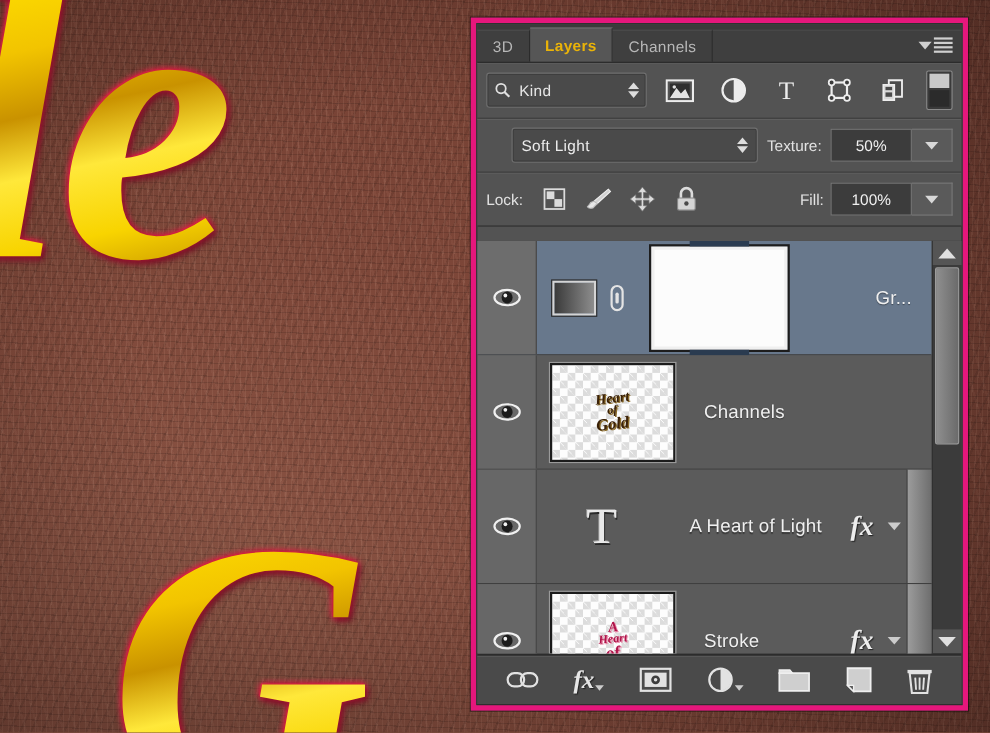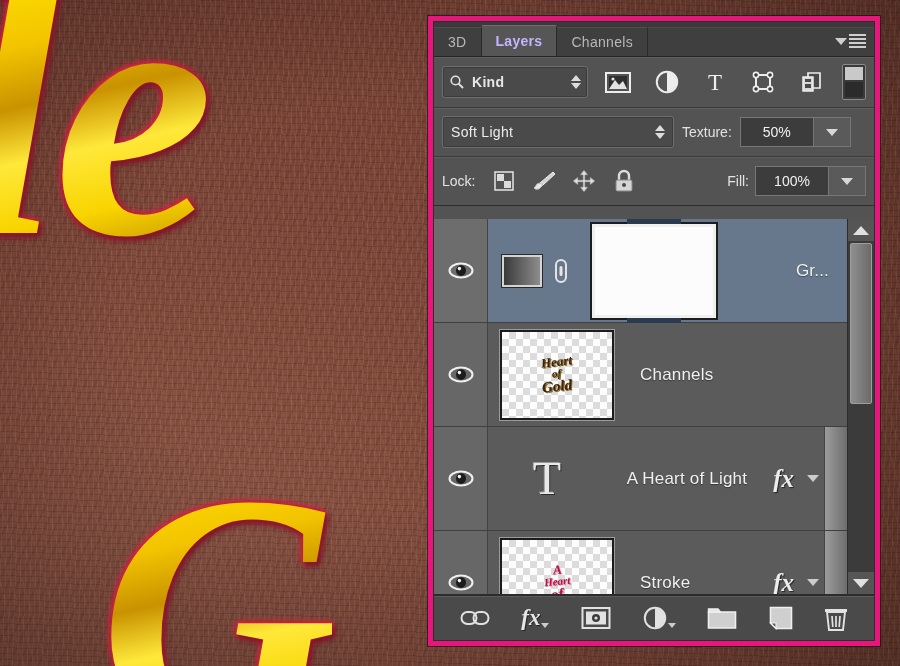--- a/index.html
+++ b/index.html
@@ -74,21 +74,21 @@
   .tab{
     height:28px;line-height:28px;padding:0 14px;
     font-size:14px;color:#b8b8b8;
     background:#3f3f3f;
     border-right:1px solid #2a2a2a;
     border-top:1px solid #4d4d4d;
     letter-spacing:.3px;
     cursor:default;
   }
   .tab.active{
-    background:#565656;color:#c4b5fd;font-weight:bold;
+    background:#565656;color:#eab308;font-weight:bold;
     border-top:1px solid #6e6e6e;
     height:30px;line-height:30px;
   }
   .tab-filler{flex:1;height:28px;background:#3f3f3f;border-top:1px solid #4a4a4a;position:relative;}
   .panel-menu{
     position:absolute;right:8px;top:6px;
     display:flex;align-items:center;gap:2px;cursor:pointer;
   }
   .pm-tri{width:0;height:0;border-left:6px solid transparent;border-right:6px solid transparent;border-top:7px solid #cfcfcf;}
   .pm-lines{display:flex;flex-direction:column;gap:2px;}
@@ -101,21 +101,21 @@
     border-bottom:1px solid #3a3a3a;
     box-shadow:inset 0 1px 0 #5f5f5f;
   }
   .kind-select{
     width:132px;height:30px;background:#4a4a4a;
     border:1px solid #6e6e6e;border-radius:3px;
     display:flex;align-items:center;padding:0 6px;gap:7px;
     box-shadow:inset 0 0 0 1px #3b3b3b;
     cursor:pointer;
   }
-  .kind-label{font-size:14px;color:#e6e6e6;flex:1;letter-spacing:.3px;font-weight:bold;}
+  .kind-label{font-size:14px;color:#e6e6e6;flex:1;letter-spacing:.3px;}
   .spin{display:flex;flex-direction:column;gap:2px;align-items:center;}
   .spin .up{width:0;height:0;border-left:5px solid transparent;border-right:5px solid transparent;border-bottom:6px solid #ddd;}
   .spin .dn{width:0;height:0;border-left:5px solid transparent;border-right:5px solid transparent;border-top:6px solid #ddd;}
   .filter-icons{flex:1;display:flex;align-items:center;justify-content:space-around;padding:0 6px;}
   .fi{width:28px;height:26px;display:flex;align-items:center;justify-content:center;cursor:pointer;}
   .toggle-sw{
     width:22px;height:34px;background:#3a3a3a;border:1px solid #8a8a8a;border-radius:2px;
     display:flex;flex-direction:column;cursor:pointer;overflow:hidden;
   }
   .toggle-sw .t-top{height:13px;background:#c9c9c9;margin:2px;}
@@ -124,21 +124,21 @@
   
   .blendrow{
     height:48px;flex:0 0 48px;background:#535353;
     display:flex;align-items:center;padding:0 8px;gap:8px;
     border-bottom:1px solid #3a3a3a;
     box-shadow:inset 0 1px 0 #5f5f5f;
   }
   .blend-select{
     width:214px;height:30px;background:#4a4a4a;border:1px solid #6e6e6e;border-radius:3px;
     display:flex;align-items:center;padding:0 8px;
-    box-shadow:inset 0 0 0 1px #3b3b3b;cursor:pointer;
+    box-shadow:inset 0 0 0 1px #3b3b3b;cursor:pointer;margin-left:23px;
   }
   .blend-select span.v{flex:1;font-size:14px;color:#ececec;letter-spacing:.3px;}
   .lbl{font-size:14px;color:#e2e2e2;white-space:nowrap;}
   .numfield{
     width:72px;height:28px;background:#3c3c3c;border:1px solid #777;
     display:flex;align-items:center;justify-content:center;
     font-size:14px;color:#f0f0f0;cursor:text;
   }
   .numdrop{
     width:36px;height:28px;background:#5a5a5a;border:1px solid #777;border-left:none;

